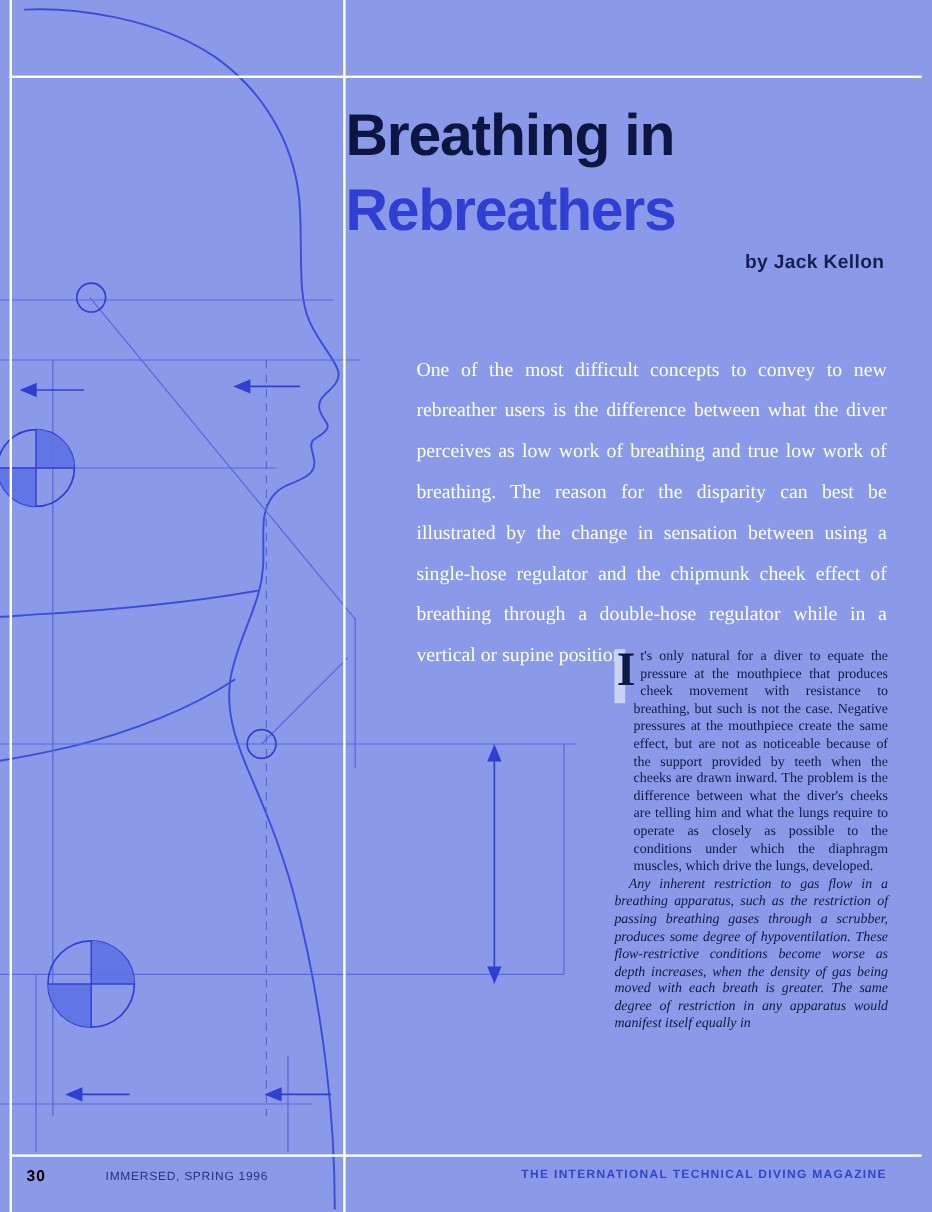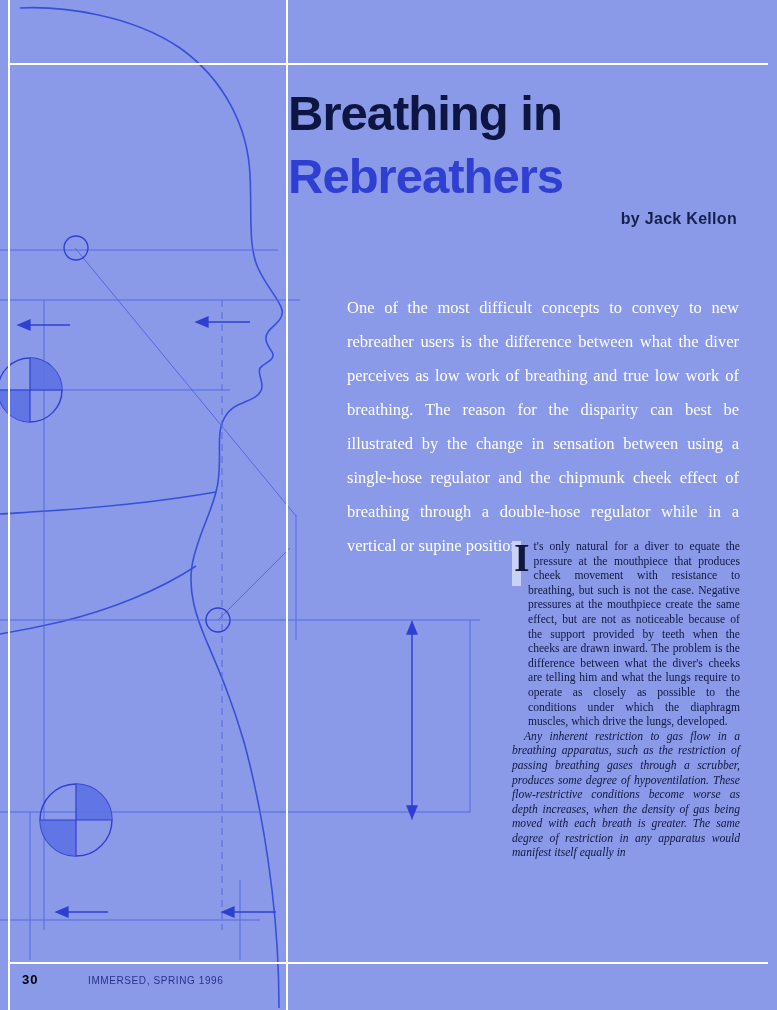--- a/index.html
+++ b/index.html
@@ -279,14 +279,15 @@
   <div id="deck">One of the most difficult concepts to convey to new rebreather users is the difference between what the diver perceives as low work of breathing and true low work of breathing. The reason for the disparity can best be illustrated by the change in sensation between using a single-hose regulator and the chipmunk cheek effect of breathing through a double-hose regulator while in a vertical or supine position.</div>
 
   <div class="dropcap-bar"></div>
   <div id="body-col">
     <p class="first"><span style="float: left; font-size: 40px; line-height: 36px; font-weight: bold; margin: 0px 4px 0px -14px; color: rgb(15, 24, 64); font-family: &quot;Liberation Serif&quot;, serif;">I</span>t's only natural for a diver to equate the pressure at the mouthpiece that produces cheek movement with resistance to breathing, but such is not the case. Negative pressures at the mouthpiece create the same effect, but are not as noticeable because of the support provided by teeth when the cheeks are drawn inward. The problem is the difference between what the diver's cheeks are telling him and what the lungs require to operate as closely as possible to the conditions under which the diaphragm muscles, which drive the lungs, developed.</p>
     <p>Any inherent restriction to gas flow in a breathing apparatus, such as the restriction of passing breathing gases through a scrubber, produces some degree of hypoventilation. These flow-restrictive conditions become worse as depth increases, when the density of gas being moved with each breath is greater. The same degree of restriction in any apparatus would manifest itself equally in</p>
   </div>
 
   <div id="folio">30</div>
   <div id="issue">IMMERSED, SPRING 1996</div>
+  <div id="tagline">THE INTERNATIONAL TECHNICAL DIVING MAGAZINE</div>
 
 </div>
 
 </body></html>

